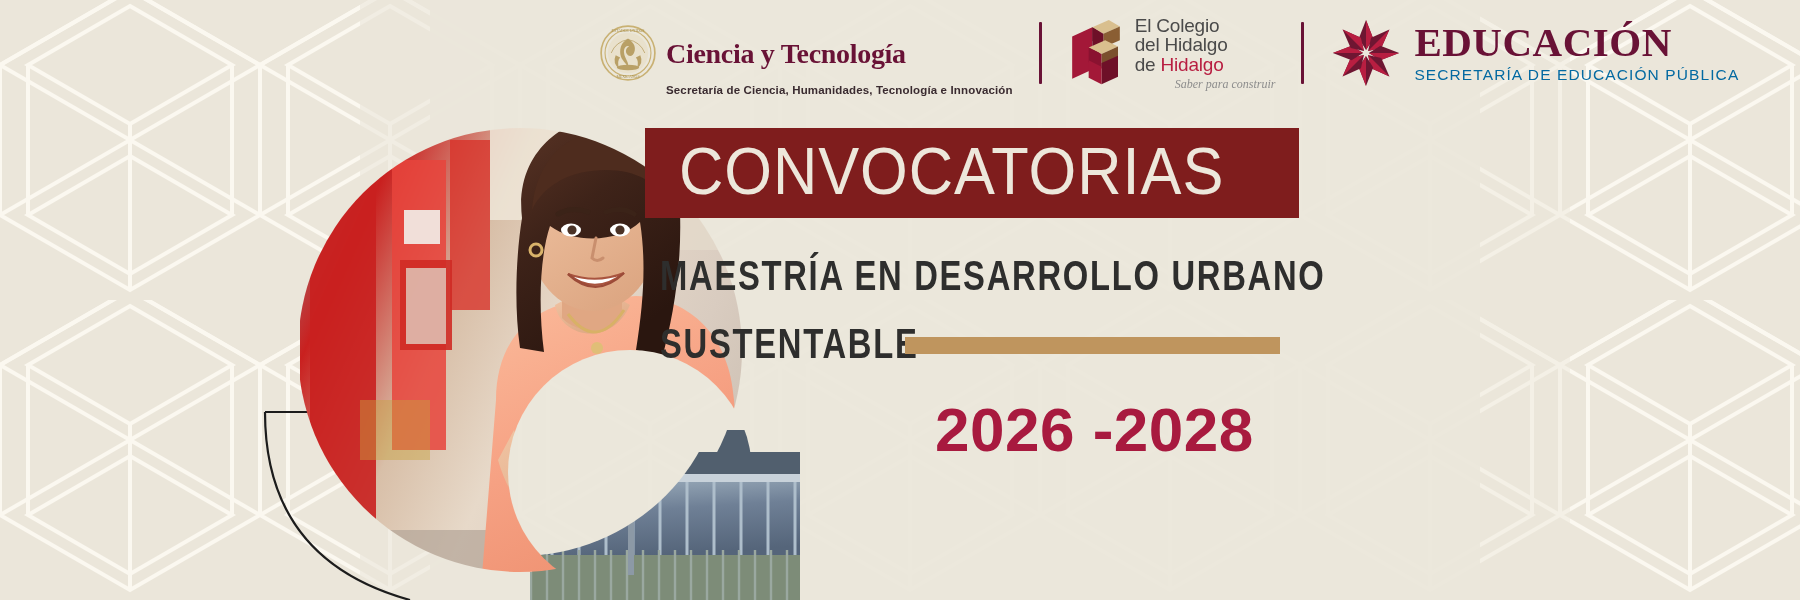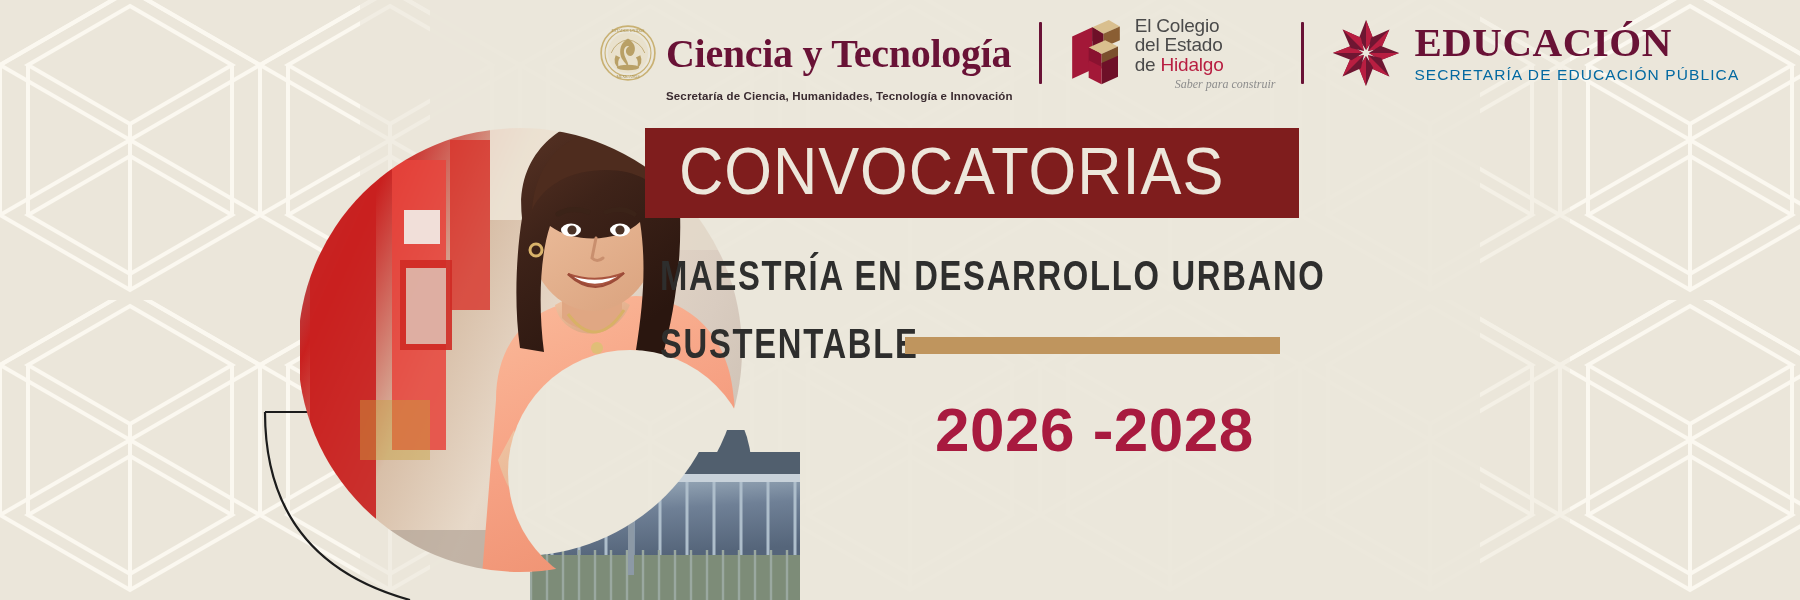--- a/index.html
+++ b/index.html
@@ -32,21 +32,21 @@
   .logo-block{display:flex;align-items:center;}
   .logo-sep{
     width:3px;height:62px;background:#691236;margin:0 26px;border-radius:1px;
   }
 
   
   #seal{width:56px;height:56px;flex:0 0 56px;margin-right:10px;}
   #ciencia-text{display:flex;flex-direction:column;justify-content:center;}
   #ciencia-title{
     font-family:"Liberation Serif", serif;
-    font-size:40px;font-weight:700;color:#691236;line-height:1.0;
+    font-size:28px;font-weight:700;color:#691236;line-height:1.0;
     letter-spacing:-0.3px;white-space:nowrap;margin-top:29px;
   }
   #ciencia-sub{
     font-family:"Liberation Sans", sans-serif;
     font-size:11.5px;font-weight:700;color:#3A2B30;
     letter-spacing:0.15px;white-space:nowrap;margin-top:16px;
   }
 
   
   #colegio-mark{width:56px;height:66px;flex:0 0 56px;margin-right:11px;}
@@ -346,21 +346,21 @@
 
         <path d="M22 30 L40 22 L54 29 L36 37 Z" fill="#D9BF8E"></path>
         <path d="M36 37 L54 29 L54 45 L36 53 Z" fill="#7A4F2C"></path>
         <path d="M22 30 L36 37 L36 53 L22 46 Z" fill="#8A1230"></path>
 
         <path d="M36 47 L54 39 L54 62 L36 70 Z" fill="#6E1028"></path>
         <path d="M22 44 L36 51 L36 70 L22 63 Z" fill="#A31838"></path>
       </svg>
       <div id="colegio-text">
         <div class="col-line">El Colegio</div>
-        <div class="col-line">del Estado</div>
+        <div class="col-line">del Hidalgo</div>
         <div class="col-line"><span>de </span><span class="col-hidalgo">Hidalgo</span></div>
         <div id="colegio-tag">Saber para construir</div>
       </div>
     </div>
 
     <div class="logo-sep"></div>
 
     <div class="logo-block">
       <svg id="edu-star" viewBox="0 0 100 100" aria-hidden="true">
         <g transform="translate(50,50)">

